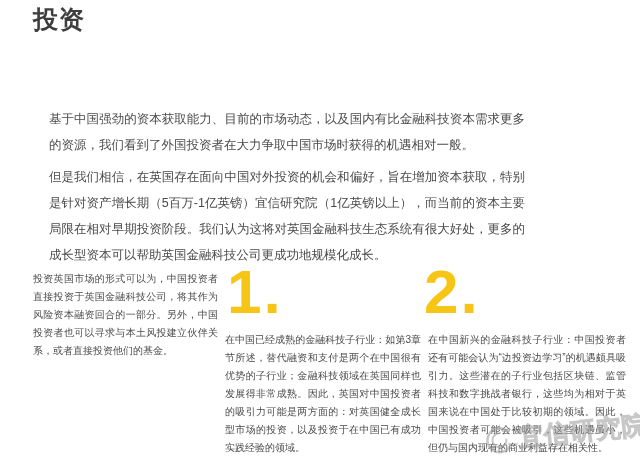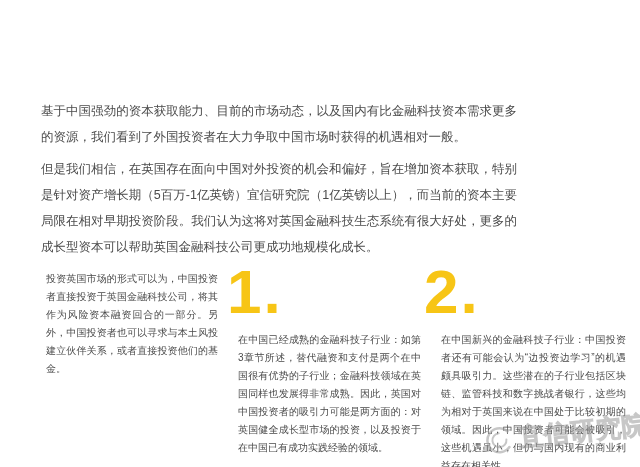--- a/index.html
+++ b/index.html
@@ -22,32 +22,32 @@
     letter-spacing: 1px;
   }
   .intro {
     position: absolute;
     left: 33px;
     width: 476px;
     color: #4a4a4a;
     font-size: 12.5px;
     line-height: 26px;
     text-align: justify;
-    margin: 8px;
+    margin: 16px;
   }
   .intro-1 { top: 90px; }
   .intro-2 { top: 148px; }
   .col {
     position: absolute;
     color: #4a4a4a;
     font-size: 10px;
     line-height: 18px;
     text-align: justify;
   }
-  .col p { margin: 0 0 12px 13px; }
+  .col p { margin: 0 0 12px 0; }
   .col-left  { left: 33px;  top: 270px; width: 185px; }
   .col-mid   { left: 225px; top: 331px; width: 196px; }
   .col-right { left: 428px; top: 331px; width: 198px; }
   .bignum {
     position: absolute;
     top: 262px;
     font-size: 62px;
     line-height: 60px;
     font-weight: 700;
     letter-spacing: 2px;
@@ -75,20 +75,21 @@
     letter-spacing: 1px;
     white-space: nowrap;
   }
 </style>
 </head>
 <body>
 
 <div class="page">
 
   <div class="title">
+    <div>投资</div>
   </div>
 
   <p class="intro intro-1">基于中国强劲的资本获取能力、目前的市场动态，以及国内有比金融科技资本需求更多的资源，我们看到了外国投资者在大力争取中国市场时获得的机遇相对一般。</p>
   <p class="intro intro-2">但是我们相信，在英国存在面向中国对外投资的机会和偏好，旨在增加资本获取，特别是针对资产增长期（5百万-1亿英镑）宜信研究院（1亿英镑以上），而当前的资本主要局限在相对早期投资阶段。我们认为这将对英国金融科技生态系统有很大好处，更多的成长型资本可以帮助英国金融科技公司更成功地规模化成长。</p>
 
   <div class="col col-left">
     <p>投资英国市场的形式可以为，中国投资者直接投资于英国金融科技公司，将其作为风险资本融资回合的一部分。另外，中国投资者也可以寻求与本土风投建立伙伴关系，或者直接投资他们的基金。</p>
   </div>
 
   <div class="bignum bignum-1" style="color: rgb(247, 197, 22);">1.</div>

